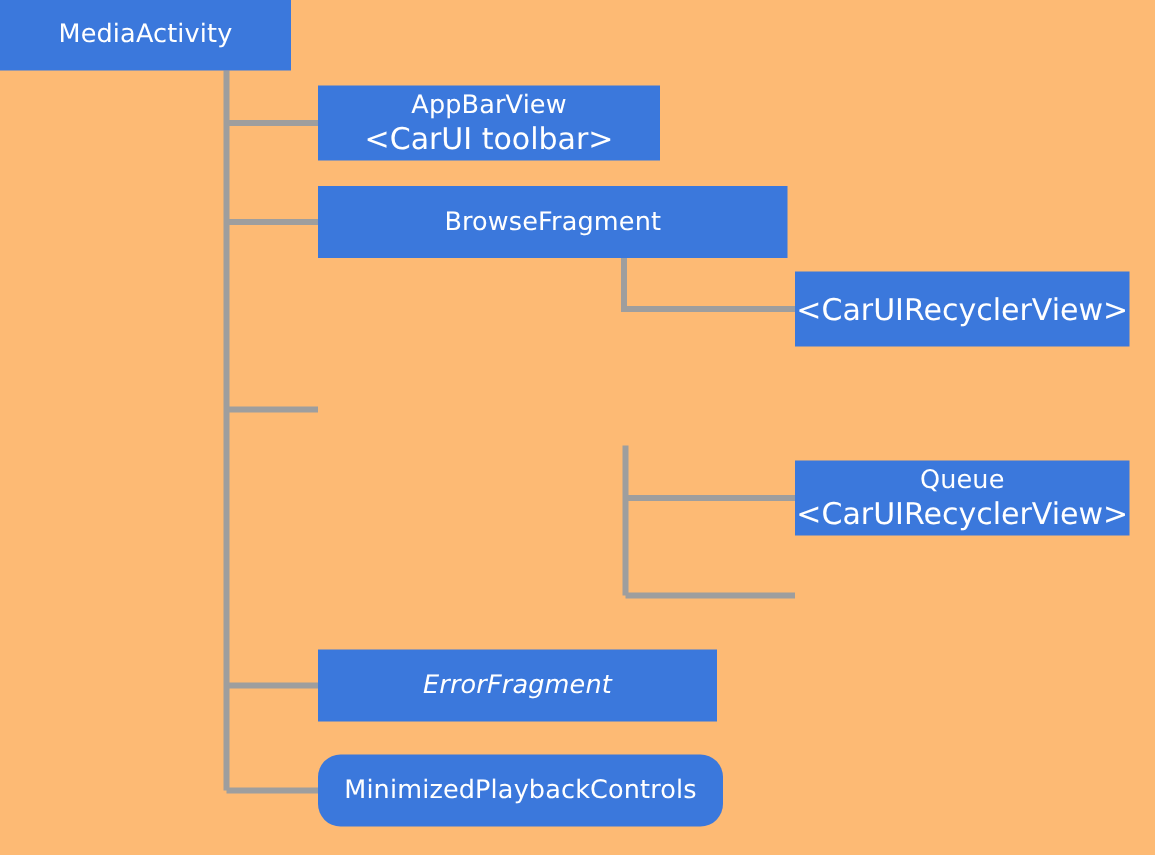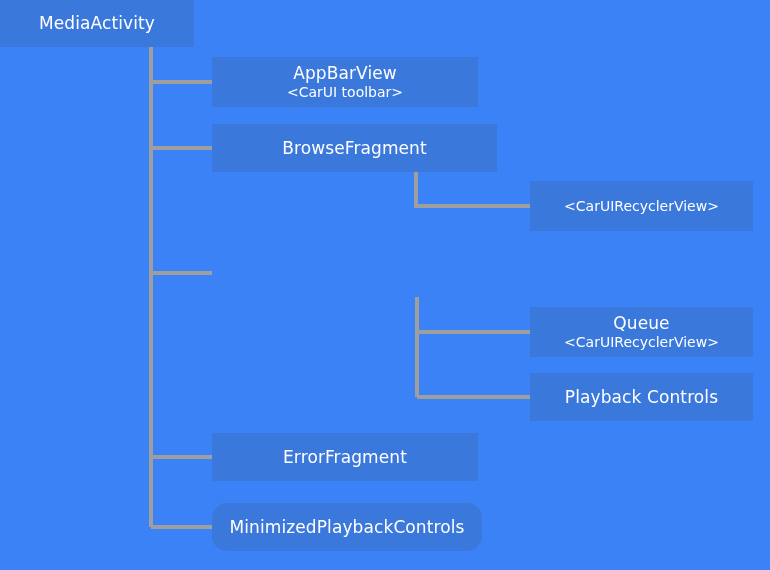--- a/index.html
+++ b/index.html
@@ -7,42 +7,42 @@
     padding: 0;
     background: #000000;
   }
   body {
     font-family: "DejaVu Sans", sans-serif;
   }
   #diagram {
     position: relative;
     width: 770px;
     height: 570px;
-    background: #3b82f6;
+    background: #fdba74;
     overflow: hidden;
   }
   .node {
     position: absolute;
     background: #3b78dc;
     color: #ffffff;
     display: flex;
     flex-direction: column;
     align-items: center;
     justify-content: center;
     text-align: center;
     line-height: 1.18;
     box-sizing: border-box;
   }
   .node .title {
     font-size: 17px;
     letter-spacing: 0.1px;
     white-space: nowrap;
   }
   .node .subtitle {
-    font-size: 14px;
+    font-size: 20px;
     white-space: nowrap;
     margin-top: 1px;
   }
   .node.single .title {
     font-size: 17px;
   }
   .edges {
     position: absolute;
     left: 0;
     top: 0;
@@ -76,44 +76,41 @@
       <path d="M417,297 L417,397"></path>
       <path d="M417,332 L530,332"></path>
       <path d="M417,397 L530,397"></path>
     </g>
   </svg>
 
   <div class="node single" style="left:0px; top:0px; width:194px; height:47px;">
     <div class="title">MediaActivity</div>
   </div>
 
-  <div class="node" style="left:212px; top:57px; width:266px; height:50px;">
+  <div class="node" style="left:212px; top:57px; width:228px; height:50px;">
     <div class="title">AppBarView</div>
     <div class="subtitle">&lt;CarUI toolbar&gt;</div>
   </div>
 
-  <div class="node single" style="left:212px; top:124px; width:285px; height:48px;">
+  <div class="node single" style="left:212px; top:124px; width:313px; height:48px;">
     <div class="title">BrowseFragment</div>
   </div>
 
   <div class="node" style="left:530px; top:181px; width:223px; height:50px;">
     <div class="subtitle">&lt;CarUIRecyclerView&gt;</div>
   </div>
 
 
   <div class="node" style="left:530px; top:307px; width:223px; height:50px;">
     <div class="title">Queue</div>
     <div class="subtitle">&lt;CarUIRecyclerView&gt;</div>
   </div>
 
-  <div class="node single" style="left:530px; top:373px; width:223px; height:48px;">
-    <div class="title">Playback Controls</div>
-  </div>
 
-  <div class="node single" style="left:212px; top:433px; width:266px; height:48px;">
+  <div class="node single" style="left:212px; top:433px; width:266px; height:48px;font-style:italic;">
     <div class="title">ErrorFragment</div>
   </div>
 
   <div class="node single" style="left:212px; top:503px; width:270px; height:48px;border-radius:15px;">
     <div class="title">MinimizedPlaybackControls</div>
   </div>
 
 </div>
 
 </body></html>

